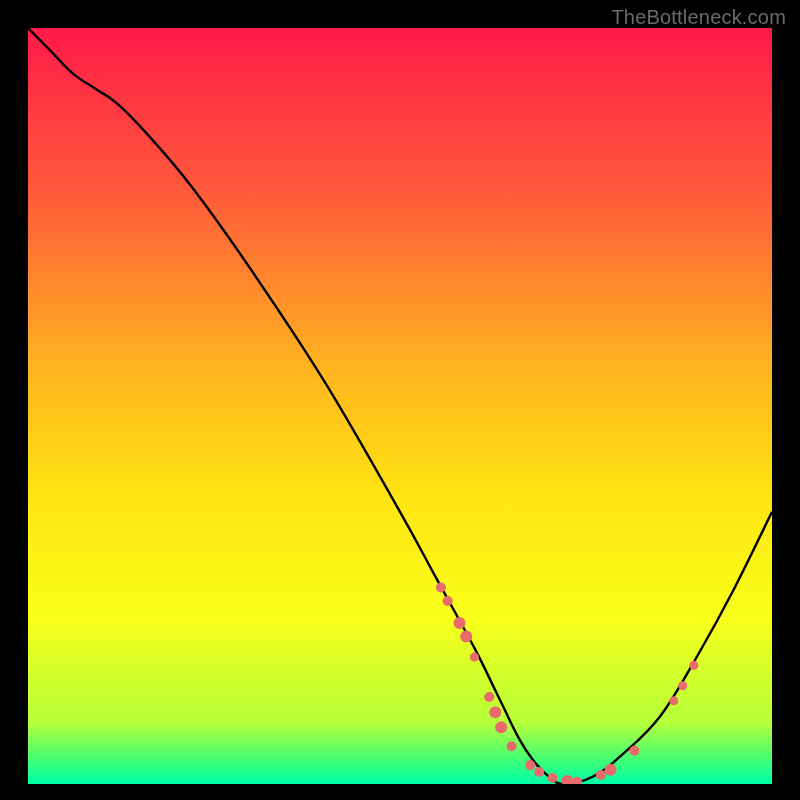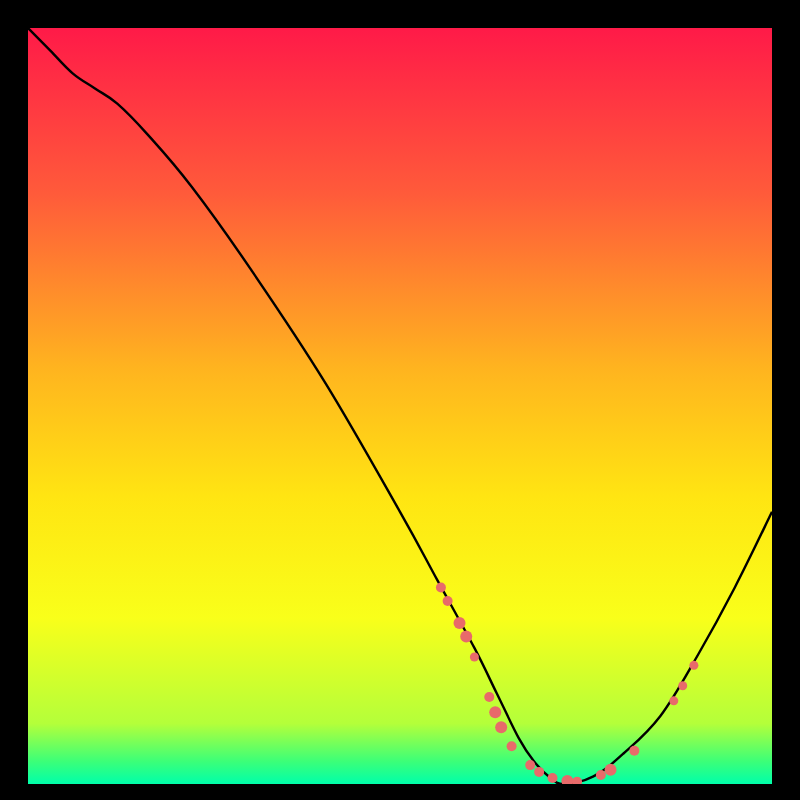--- a/index.html
+++ b/index.html
@@ -35,20 +35,21 @@
     height: 756px;
   }
   svg {
     display: block;
   }
 </style>
 </head>
 <body>
 
 <div class="outer">
+  <div class="watermark">TheBottleneck.com</div>
   <div class="plot-wrap">
     <svg id="chart-svg" width="744" height="756" viewBox="0 0 744 756">
       <defs>
         <linearGradient id="bg-grad" x1="0" y1="0" x2="0" y2="1">
             <stop offset="0.0%" stop-color="#ff1a48"></stop>
             <stop offset="22.0%" stop-color="#ff5b3a"></stop>
             <stop offset="45.0%" stop-color="#ffb41f"></stop>
             <stop offset="62.0%" stop-color="#ffe512"></stop>
             <stop offset="78.0%" stop-color="#f9ff1a"></stop>
             <stop offset="92.0%" stop-color="#b4ff3a"></stop>

